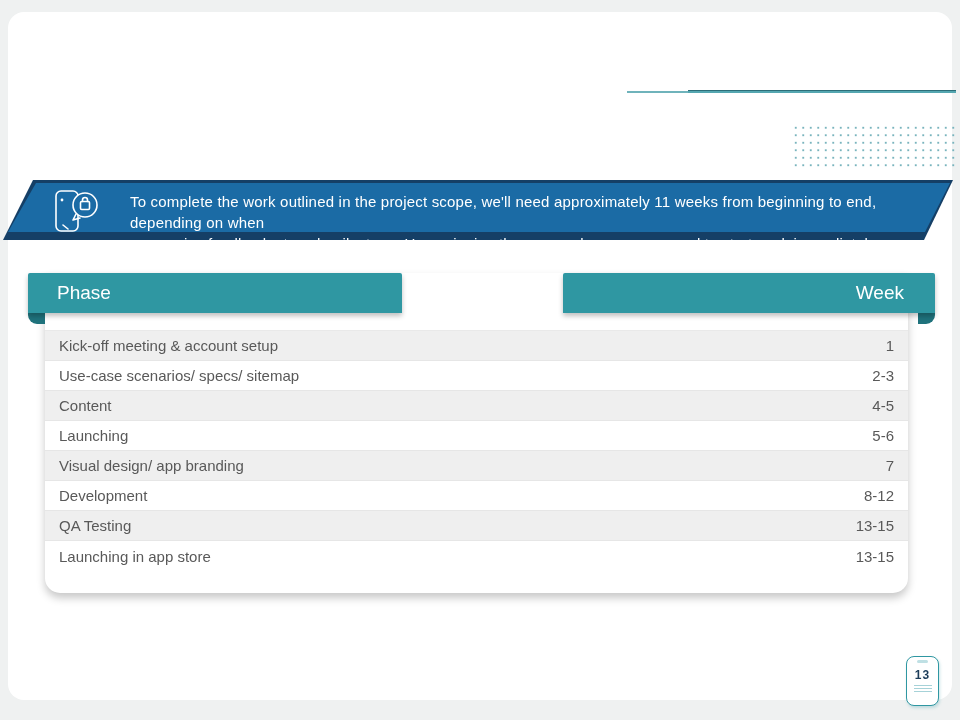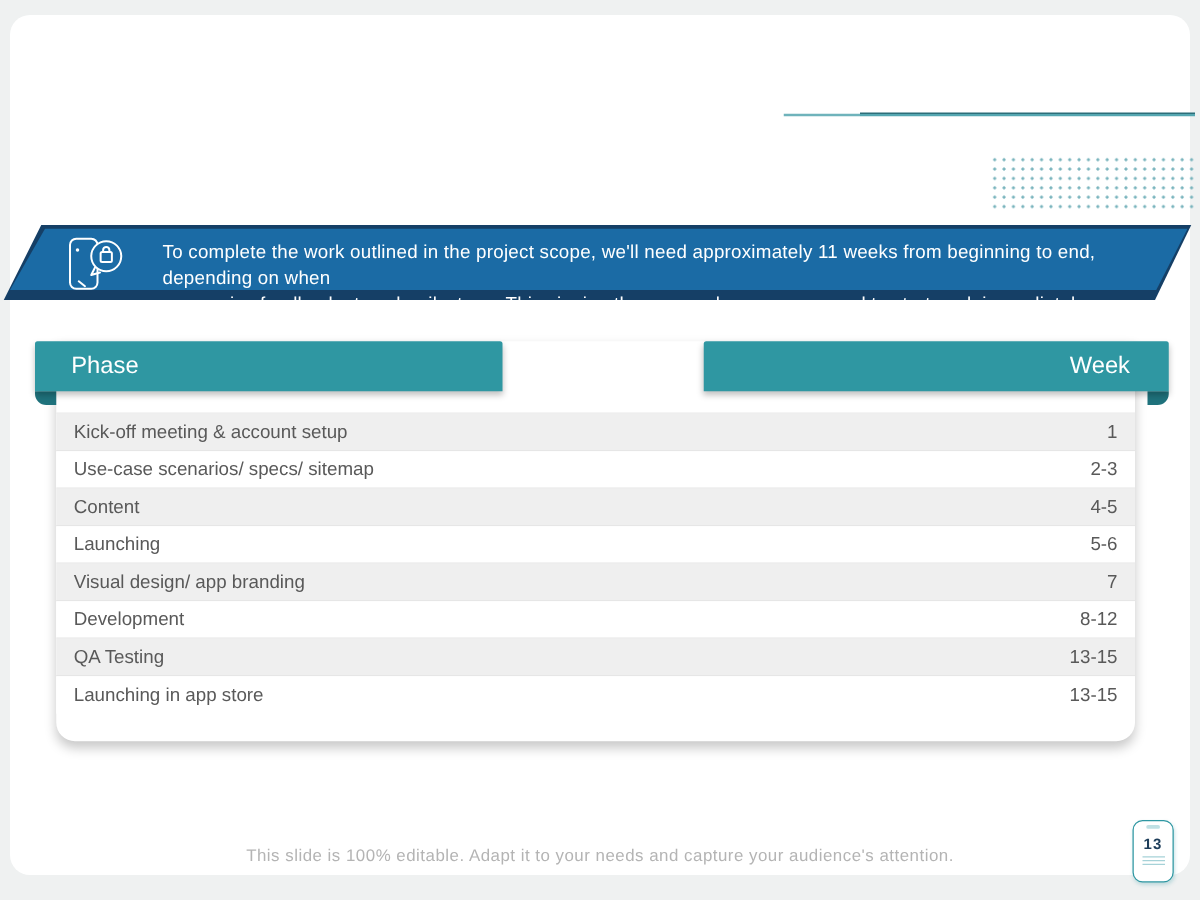--- a/index.html
+++ b/index.html
@@ -95,21 +95,21 @@
     <rect x="4" y="4" width="22" height="40" rx="5"></rect>
     <circle cx="10" cy="13" r="1.4" fill="#ffffff" stroke="none"></circle>
     <path d="M11 38 l5 4"></path>
     <circle cx="33" cy="18" r="12" fill="#1b6ba5"></circle>
     <path d="M24 27 l-3 6 l7 -2"></path>
     <rect x="28.5" y="14.5" width="9" height="8" rx="1.2"></rect>
     <path d="M30.5 14.5 v-1.5 a2.5 2.5 0 0 1 5 0 v1.5"></path>
   </svg>
   <div class="banner-text">
     <div>To complete the work outlined in the project scope, we'll need approximately 11 weeks from beginning to end, depending on when</div>
-    <div>we receive feedback at each milestone. This signing the proposal we are prepared to start work immediately.</div>
+    <div>we receive feedback at each milestone. Upon signing the proposal we are prepared to start work immediately.</div>
   </div>
 
   <div class="table-card">
     <div class="rows">
       <div class="row">
         <span class="phase-cell">Kick-off meeting &amp; account setup</span>
         <span class="week-cell">1</span>
       </div>
       <div class="row">
         <span class="phase-cell">Use-case scenarios/ specs/ sitemap</span>
@@ -140,21 +140,20 @@
         <span class="week-cell">13-15</span>
       </div>
     </div>
   </div>
 
   <div class="ribbon ribbon-phase">Phase</div>
   <div class="ribbon ribbon-week">Week</div>
   <div class="fold fold-left"></div>
   <div class="fold fold-right"></div>
 
-  <div class="footer-note">This slide is 100% editable. Adapt it to your needs and capture your audience's attention.</div>
   <div class="page-badge">
     <div class="page-notch"></div>
     <div class="page-num">13</div>
     <div class="page-lines">
       <span></span>
         <span></span>
         <span></span>
     </div>
   </div>
 </div>

